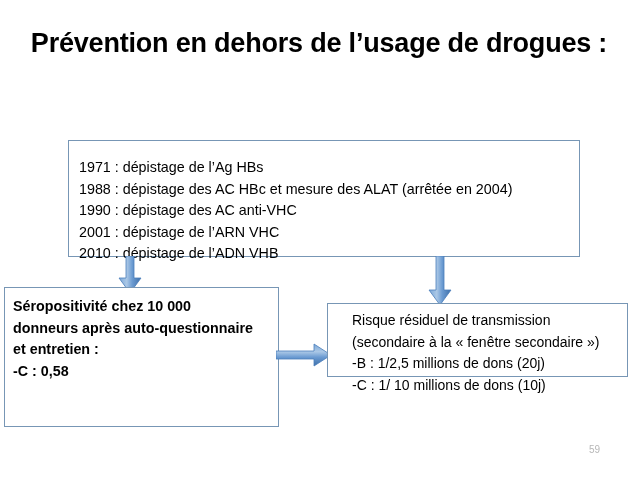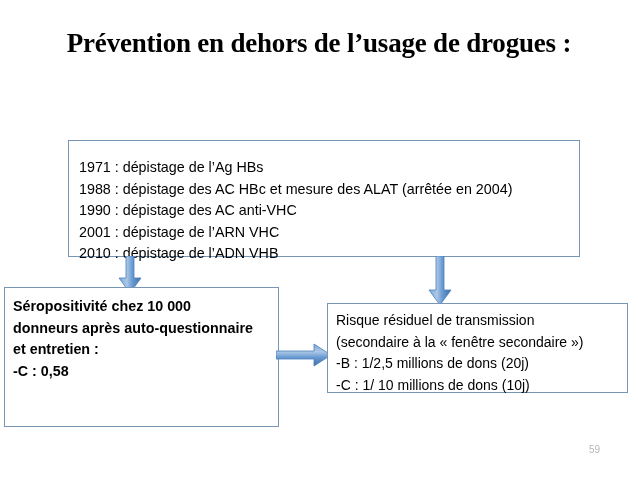--- a/index.html
+++ b/index.html
@@ -27,21 +27,20 @@
     width: 610px;
     text-align: center;
     font-size: 27px;
     font-weight: bold;
     line-height: 34px;
     letter-spacing: -0.2px;
     color: #000000;
   }
   .slide-title .ln {
     display: block;
-    font-family: Liberation Serif, serif;
   }
 
   
   .box {
     position: absolute;
     box-sizing: border-box;
     background: #ffffff;
     border: 1px solid #7796b5;
     font-size: 14.3px;
     line-height: 21.5px;
@@ -66,22 +65,22 @@
     width: 275px;
     height: 140px;
     padding: 8px 0 0 8px;
     font-weight: bold;
   }
 
   #box-right {
     left: 327px;
     top: 303px;
     width: 301px;
-    height: 90px;
-    padding: 6px 0 0 8px;
+    height: 74px;
+    padding: 6px 0 0 24px;
   }
   #box-right .ln { font-size: 14px; }
 
   
   .arrow {
     position: absolute;
   }
   .arrow svg { display: block; }
 
   #arrow-down-left  { left: 117px; top: 256px; width: 26px; height: 38px; }

